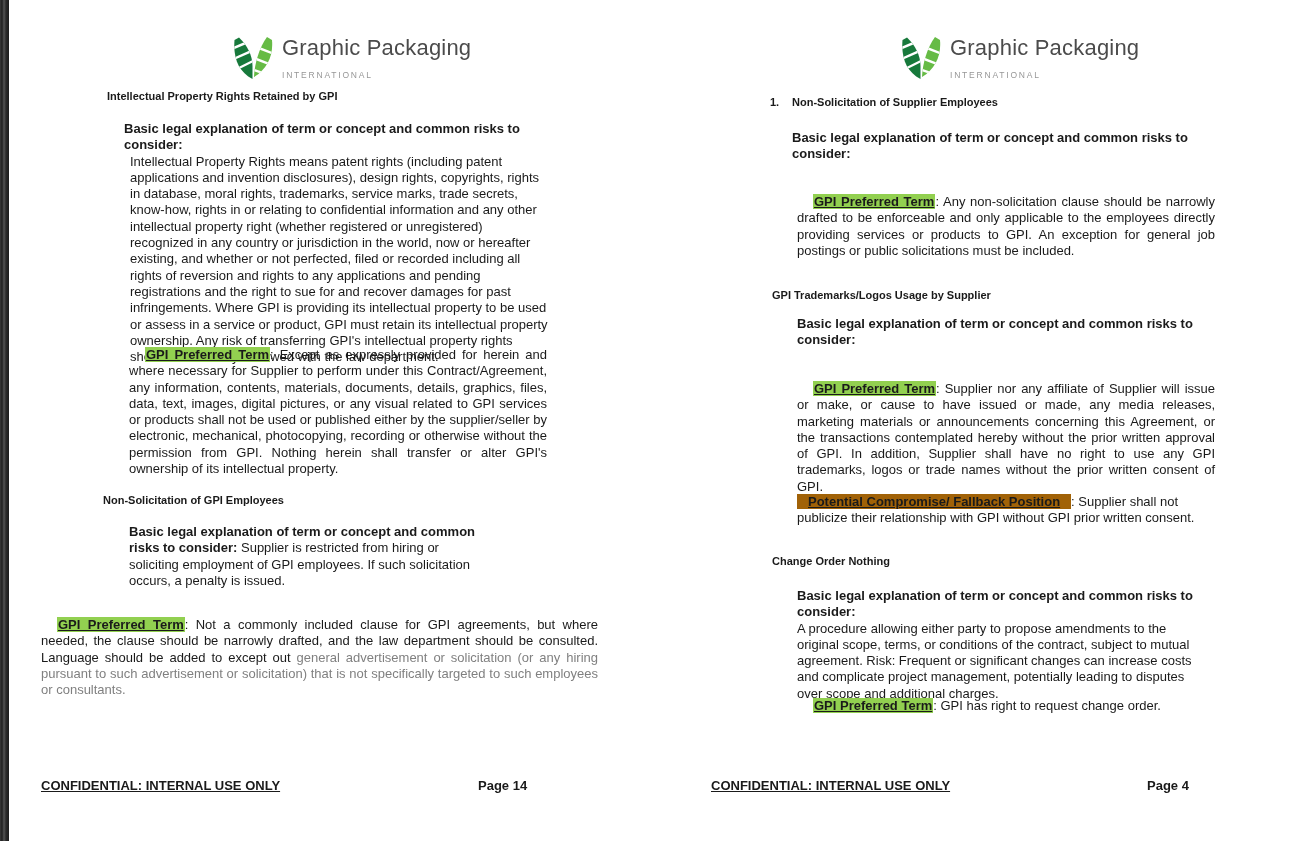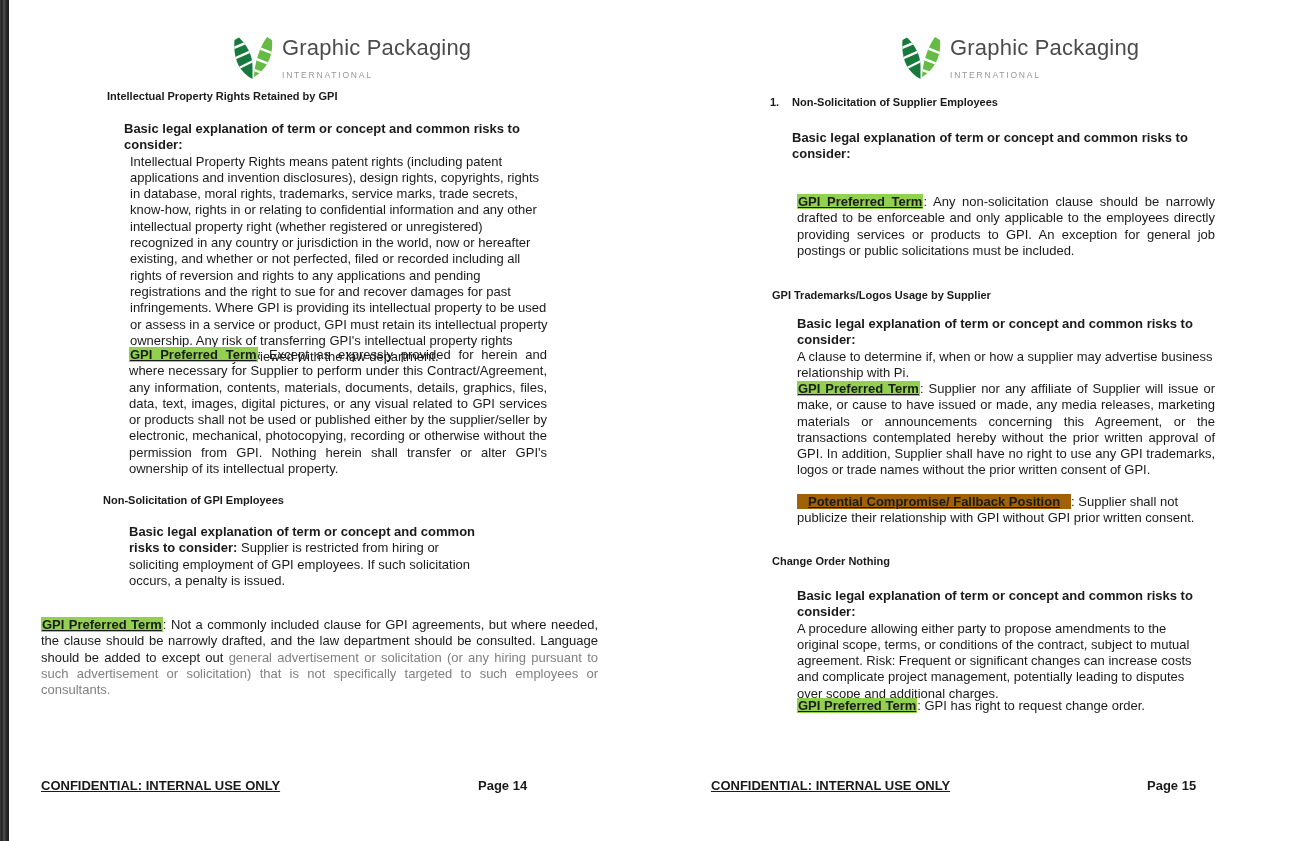--- a/index.html
+++ b/index.html
@@ -16,20 +16,21 @@
     position:absolute; left:0; top:0; width:9px; height:841px;
     background:linear-gradient(to right,#3a3a3a 0px,#1f1f1f 2px,#545454 4px,#2a2a2a 6px,#1c1c1c 9px);
   }
   .body-text { font-size:13px; line-height:16.3px; }
   .just { text-align:justify; }
   .b { font-weight:bold; }
   .hsec { font-size:11px; font-weight:bold; line-height:16px; }
   .hl-g {
     background:#92d050; font-weight:bold; text-decoration:underline;
     padding:0 1px;
+    margin-left:16px;
   }
   .hl-y {
     background:#a16207; font-weight:bold; text-decoration:underline;
     padding:0 11px;
   }
   .gray { color:#808080; }
   .footer-conf { font-size:13px; font-weight:bold; text-decoration:underline; }
   .footer-page { font-size:13px; font-weight:bold; }
   .logo { display:flex; align-items:flex-end; gap:8px; }
   .logo-name { font-size:22px; color:#4b4b4b; letter-spacing:0.2px; line-height:24px; }
@@ -141,21 +142,20 @@
   </div>
 
   <p class="abs body-text just" style="left:797px; top:194px; width:418px;">
     <span class="hl-g">GPI Preferred Term</span><span>: Any non-solicitation clause should be narrowly drafted to be enforceable and only applicable to the employees directly providing services or products to GPI. An exception for general job postings or public solicitations must be included.</span>
   </p>
 
   <h2 class="abs hsec" style="left:772px; top:287px;text-align:center;">GPI Trademarks/Logos Usage by Supplier</h2>
 
   <div class="abs body-text" style="left:797px; top:316px; width:424px;">
     <div class="b">Basic legal explanation of term or concept and common risks to consider:</div>
-    <div>A clause to determine if, when or how a supplier may advertise business relationship with Pi.</div>
   </div>
 
   <p class="abs body-text just" style="left:797px; top:381px; width:418px;">
     <span class="hl-g">GPI Preferred Term</span><span>: Supplier nor any affiliate of Supplier will issue or make, or cause to have issued or made, any media releases, marketing materials or announcements concerning this Agreement, or the transactions contemplated hereby without the prior written approval of GPI.  In addition, Supplier shall have no right to use any GPI trademarks, logos or trade names without the prior written consent of GPI.</span>
   </p>
 
   <p class="abs body-text" style="left:797px; top:494px; width:420px;">
     <span class="hl-y">Potential Compromise/ Fallback Position</span><span>:  Supplier shall not publicize their relationship with GPI without GPI prior written consent.</span>
   </p>
 
@@ -164,14 +164,14 @@
   <div class="abs body-text" style="left:797px; top:588px; width:408px;">
     <div class="b">Basic legal explanation of term or concept and common risks to consider:</div>
     <div>A procedure allowing either party to propose amendments to the original scope, terms, or conditions of the contract, subject to mutual agreement. Risk: Frequent or significant changes can increase costs and complicate project management, potentially leading to disputes over scope and additional charges.</div>
   </div>
 
   <p class="abs body-text" style="left:797px; top:698px; width:430px;">
     <span class="hl-g">GPI Preferred Term</span><span>: GPI has right to request change order.</span>
   </p>
 
   <div class="abs footer-conf" style="left:711px; top:778px;">CONFIDENTIAL: INTERNAL USE ONLY</div>
-  <div class="abs footer-page" style="left:1147px; top:778px;">Page 15</div>
+  <div class="abs footer-page" style="left:1147px; top:778px;">Page 4</div>
 </section>
 
 </body></html>

